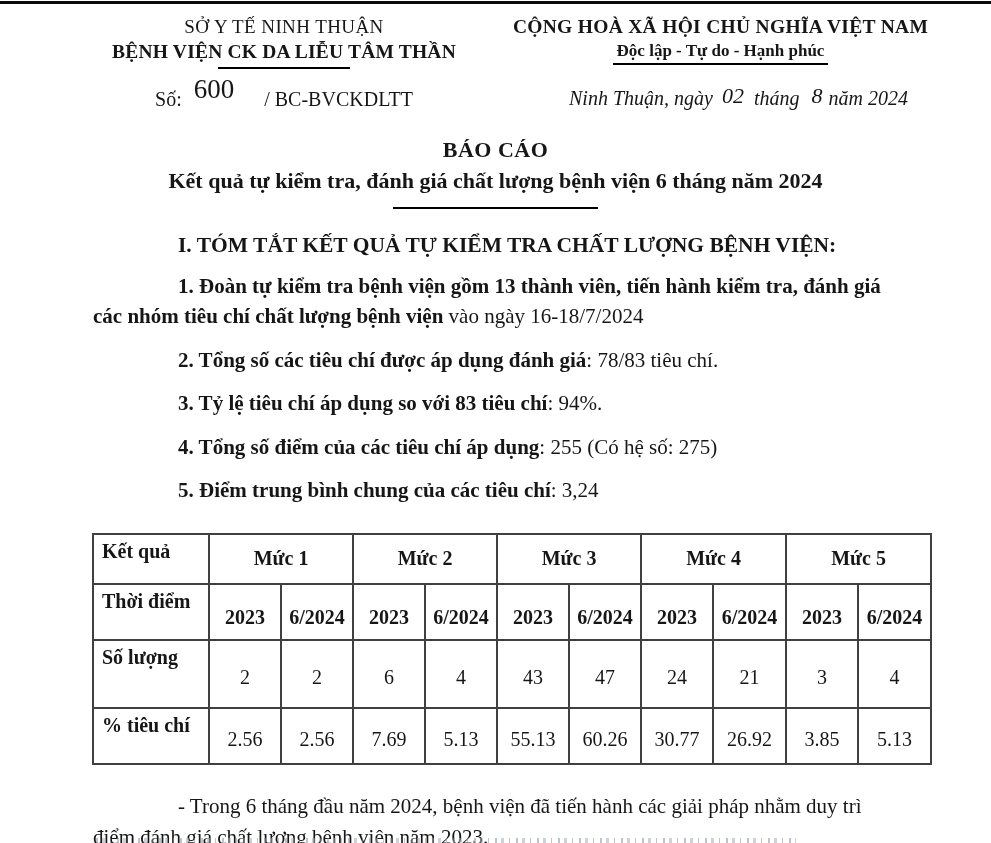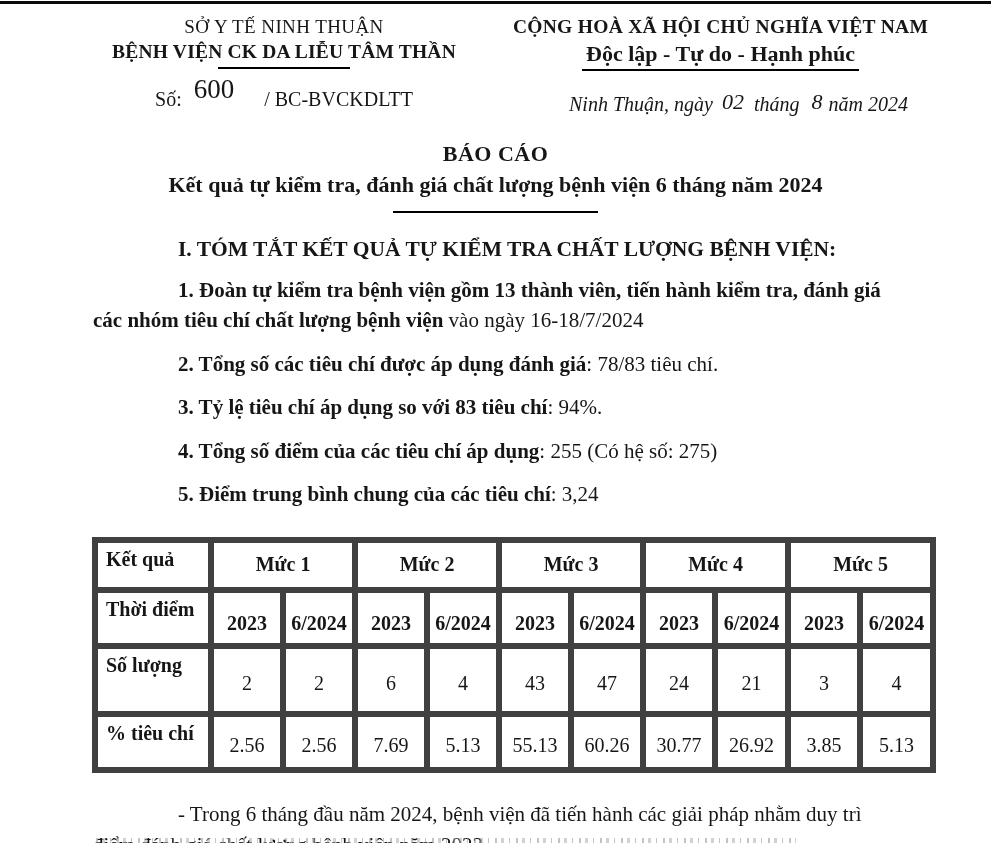--- a/index.html
+++ b/index.html
@@ -15,42 +15,42 @@
   
   .header{display:flex;padding:16px 30px 0 88px;}
   .header-left{width:392px;text-align:center;}
   .org-name{font-size:19px;letter-spacing:.4px;}
   .hospital-name{font-size:19.5px;font-weight:bold;margin-top:3px;letter-spacing:.2px;}
   .hl-underline{width:132px;height:2px;background:#000;margin:4px auto 0;}
   .doc-number{margin-top:13px;font-size:20px;}
   .doc-number .filled-no{display:inline-block;font-size:27px;position:relative;top:-8px;margin:0 30px 0 12px;}
   .header-right{flex:1;text-align:center;}
   .national-title{font-size:19.5px;font-weight:bold;letter-spacing:.3px;}
-  .motto{display:inline-block;font-size:22px;font-weight:bold;margin-top:3px;padding:0 4px 2px;border-bottom:2px solid #000;}
+  .motto{display:inline-block;font-size:17px;font-weight:bold;margin-top:3px;padding:0 4px 2px;border-bottom:2px solid #000;}
   .date-line{margin-top:20px;font-style:italic;font-size:20px;padding-left:36px;}
   .date-line .filled-no{font-size:22px;position:relative;top:-2px;}
   .date-line .d1{margin:0 10px 0 9px;}
   .date-line .d2{margin:0 6px 0 12px;}
 
   
   .title-block{text-align:center;margin-top:24px;}
   .title-1{font-size:22px;font-weight:bold;letter-spacing:.5px;}
   .title-2{font-size:22px;font-weight:bold;margin-top:5px;}
   .title-sep{width:205px;height:2px;background:#000;margin:13px auto 0;}
 
   
   .content{padding:0 90px 0 93px;}
   .sec-heading{font-size:21.5px;font-weight:bold;margin-top:24px;text-indent:85px;}
   p.item{font-size:21px;line-height:1.45;margin:13px 0 0;text-indent:85px;}
   p.item .b{font-weight:bold;}
   p.note{font-size:21px;line-height:1.5;margin:15px 0 0;text-indent:85px;}
 
   
   table.result{border-collapse:collapse;margin:27px 0 0 92px;table-layout:fixed;width:838px;}
-  table.result td{border:6px solid #404040;font-size:20px;overflow:hidden;margin-left:14px;}
+  table.result td{border:2px solid #404040;font-size:20px;overflow:hidden;margin-left:14px;}
   td.lbl{font-weight:bold;vertical-align:top;text-align:left;padding:5px 2px 0 8px;}
   td.grp{font-weight:bold;text-align:center;vertical-align:middle;}
   td.yr{font-weight:bold;text-align:center;vertical-align:middle;padding-top:12px;}
   td.val{text-align:center;vertical-align:middle;padding-top:8px;}
   tr.r1{height:50px;} tr.r2{height:56px;} tr.r3{height:68px;} tr.r4{height:56px;}
 
   
   .cutoff-strip{
     position:absolute;left:96px;bottom:0;width:700px;height:5px;opacity:.55;
     background:repeating-linear-gradient(90deg,

